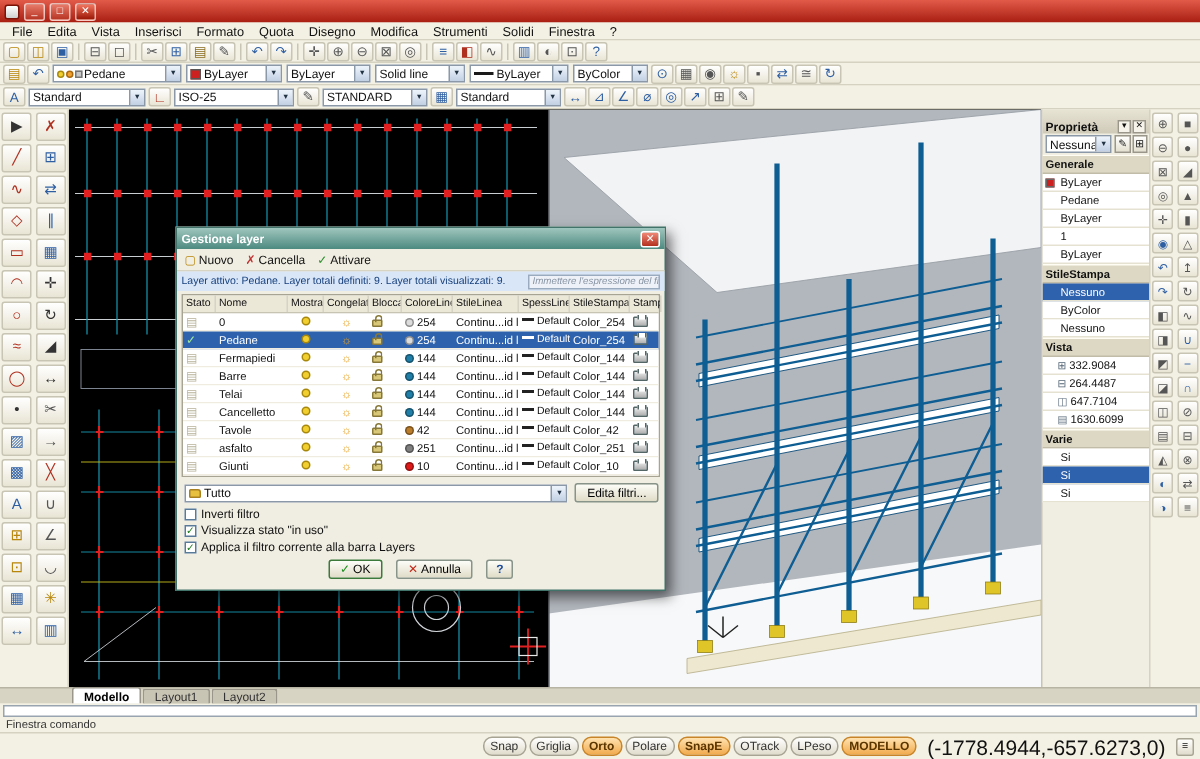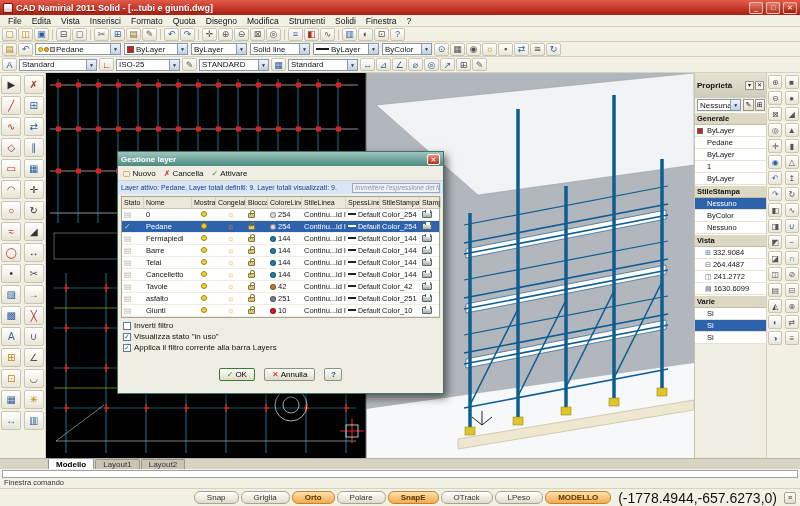--- a/index.html
+++ b/index.html
@@ -22,41 +22,41 @@
 .tbgroup{display:inline-flex;align-items:center;gap:1px}
 .tbtn{width:15px;height:13px;display:inline-flex;align-items:center;justify-content:center;font-size:9px;
   border:1px solid #c9c5b4;border-radius:2px;background:linear-gradient(#ffffff,#e9e5d5);color:#444;overflow:hidden}
 .tbtn.sep{width:5px;border:none;background:none;position:relative}
 .tbtn.sep::after{content:"";position:absolute;left:2px;top:1px;bottom:1px;width:1px;background:#c9c5b4}
 .combo{height:12px;background:#fff;border:1px solid #8a98a8;display:inline-flex;align-items:center;font-size:8px;padding-left:2px;margin:0 1px;overflow:hidden}
 .combo .cval{flex:1;white-space:nowrap;overflow:hidden}
 .carrow{width:10px;align-self:stretch;background:linear-gradient(#eef4fb,#c2d0e4);border-left:1px solid #8a98a8;display:flex;align-items:center;justify-content:center;color:#234}
 .carrow::after{content:"▼";font-size:5px}
 .w-layer{width:86px}.w-color{width:64px}.w-lt{width:56px}.w-ls{width:60px}.w-lw{width:66px}.w-ps{width:50px}
-.w-style{width:78px}.w-dim{width:64px}.w-text{width:70px}.w-table{width:70px}.w-psel{width:52px}
+.w-style{width:78px}.w-dim{width:80px}.w-text{width:70px}.w-table{width:70px}.w-psel{width:52px}
 .chip-bulb,.chip-sun,.chip-color{width:5px;height:5px;border-radius:50%;margin-right:1px;display:inline-block}
 .chip-bulb{background:#f2cf30;border:1px solid #a88a10}
 .chip-sun{background:#f2a030;border:1px solid #a86a10}
 .chip-color{background:#c8c8c8;border:1px solid #777;border-radius:0}
 .cswatch{width:7px;height:7px;background:#cc2020;border:1px solid #555;margin-right:2px}
 .lwline{width:13px;height:2px;background:#1a1a1a;margin-right:2px}
 
 
 .main{display:flex;height:385px}
 .side-left{width:46px;background:#f3f1e4;border-right:1px solid #d6d2c2;display:flex}
 .side-right{width:34px;background:#f3f1e4;border-left:1px solid #d6d2c2;display:flex}
 .toolcol{display:flex;flex-direction:column;align-items:center;padding-top:1px;flex:1}
 .stbtn{width:20px;height:19px;margin:1px 0;border:1px solid #c9c5b4;border-radius:2px;background:linear-gradient(#fff,#e9e5d5);
   display:flex;align-items:center;justify-content:center;font-size:10px;color:#444}
 .side-right .stbtn{width:14px;height:14px;font-size:8px;margin:1px 0}
 .viewport{flex:1;position:relative;background:#000;overflow:hidden}
 
 
 .props{width:72px;background:#f0eee2;border-left:1px solid #c8c4b4;display:flex;flex-direction:column;font-size:7.5px;overflow:hidden}
-.props-header{height:25px;background:linear-gradient(#e8e4d4,#cfcab8);display:flex;align-items:center;padding:0 2px;font-weight:bold;font-size:8px;gap:1px}
+.props-header{height:16px;background:linear-gradient(#e8e4d4,#cfcab8);display:flex;align-items:flex-end;padding:0 2px;font-weight:bold;font-size:8px;gap:1px}
 .props-header .phspacer{flex:1}
 .ph-btn{width:9px;height:9px;border:1px solid #9a968a;background:#f6f4ea;font-size:6px;line-height:7px;text-align:center}
 .ph-btn.pin::after{content:"▾"}
 .ph-btn.close::after{content:"✕"}
 .props-sel{display:flex;align-items:center;padding:1px;gap:1px}
 .pbtn{width:12px;height:12px;border:1px solid #9a968a;background:linear-gradient(#fff,#e4e0d0);display:flex;align-items:center;justify-content:center;font-size:7px}
 .pbtn.qs::after{content:"✎"}
 .pbtn.so::after{content:"⊞"}
 .psec{background:#ddd8c4;font-weight:bold;padding:1px 2px;border-top:1px solid #fffdf4;border-bottom:1px solid #c0bca8;font-size:7.5px}
 .prow{height:12px;display:flex;align-items:center;padding:0 2px;background:#fff;border-bottom:1px solid #e6e2d2;white-space:nowrap;overflow:hidden}
@@ -70,21 +70,21 @@
 
 .tabsbar{height:11px;background:#d8d4c4;border-top:1px solid #b8b4a4;display:flex;align-items:flex-end;padding-left:48px;gap:1px}
 .tab{font-size:8px;padding:0 7px;height:10px;line-height:10px;border:1px solid #9a968a;border-bottom:none;background:#c9c5b5;border-radius:2px 2px 0 0;color:#333}
 .tab.active{background:#fff;font-weight:bold;height:11px;line-height:11px;color:#000}
 .cmdwin{height:19px;background:#f3f1e4;display:flex;flex-direction:column}
 .cmd-input{height:8px;background:#fff;border:1px solid #98a4b0;margin:1px 2px 0}
 .cmd-title{height:9px;font-size:7.5px;line-height:9px;padding-left:4px;color:#333}
 .statusbar{height:18px;background:#f3f1e4;border-top:1px solid #d6d2c2;display:flex;align-items:center;padding:0 4px;gap:2px}
 .sb-spacer{flex:1}
 .sb-toggles{display:inline-flex;gap:2px;align-items:center}
-.sbtn{font-size:8px;padding:1px 12px;border:1px solid #a8a494;border-radius:6px;background:linear-gradient(#fff,#e0dccc);color:#333;white-space:nowrap}
+.sbtn{font-size:8px;padding:1px 4px;border:1px solid #a8a494;border-radius:6px;background:linear-gradient(#fff,#e0dccc);color:#333;white-space:nowrap}
 .sbtn.active{background:linear-gradient(#ffe2b0,#f2ab4e);border-color:#c88428;color:#5a3500;font-weight:bold}
 .sb-coords{font-size:14px;padding:0 5px;white-space:nowrap}
 .sb-icon{width:12px;height:12px;border:1px solid #a8a494;border-radius:2px;background:linear-gradient(#fff,#e0dccc);font-size:7px;text-align:center;line-height:10px}
 .sb-icon::after{content:"≡"}
 
 
 .dialog{position:absolute;left:117px;top:151px;width:327px;height:243px;background:#f0eee2;border:1px solid #41736b;
   box-shadow:3px 4px 8px rgba(0,0,0,.55);z-index:20;display:flex;flex-direction:column;font-size:8px}
 .dlg-title{height:14px;background:linear-gradient(#9fc6be,#4d8a80);color:#fff;font-weight:bold;display:flex;align-items:center;padding:0 3px;flex:0 0 auto}
 .dlg-close{margin-left:auto;width:13px;height:11px;background:linear-gradient(#f08a78,#b4301f);border:1px solid #fff;border-radius:2px;color:#fff;font-size:7px;line-height:9px;text-align:center}
@@ -127,21 +127,20 @@
 .btn-ok{border-color:#3c7a3c}
 .ic-ok::after{content:"✓";color:#1f8f1f;font-weight:bold}
 .ic-x::after{content:"✕";color:#c02818;font-weight:bold}
 .btn-help{width:18px;justify-content:center;color:#1a4a9a;font-weight:bold}
 </style>
 </head>
 <body>
 
 <div class="titlebar">
   <span class="app-icon"></span>
-  <span class="title">CAD Namirial 2011 Solid - [...tubi e giunti.dwg]</span>
   <span class="winbtn">_</span>
   <span class="winbtn">□</span>
   <span class="winbtn close">✕</span>
 </div>
 
 <div class="menubar">
 
 <span class="menu-item">File</span>
     <span class="menu-item">Edita</span>
     <span class="menu-item">Vista</span>
@@ -440,21 +439,21 @@
           <span class="pval">332.9084</span>
         </div>
         <div class="prow">
           <span class="pswatch"></span>
           <span class="picon">⊟</span>
           <span class="pval">264.4487</span>
         </div>
         <div class="prow">
           <span class="pswatch"></span>
           <span class="picon">◫</span>
-          <span class="pval">241.2772</span>
+          <span class="pval">647.7104</span>
         </div>
         <div class="prow">
           <span class="pswatch"></span>
           <span class="picon">▤</span>
           <span class="pval">1630.6099</span>
         </div>
       </div>
     <div class="psec">Varie</div>
     <div>
 
@@ -699,20 +698,28 @@
           <span class="c cong"><i class="sun"></i></span>
           <span class="c blocca"><i class="lock-icon"></i></span>
           <span class="c colore"><i class="dot" style="background: rgb(224, 24, 24);"></i><span>10</span></span>
           <span class="c stile">Continu...id line</span>
           <span class="c spess"><i class="lw-line"></i><span>Default</span></span>
           <span class="c pstile">Color_10</span>
           <span class="c stampa"><i class="printer-icon"></i></span>
         </div>
       </div>
   </div>
+  <div class="dlg-filterrow">
+    <span class="combo fcombo">
+      <i class="folder-icon"></i>
+      <span class="cval">Tutto</span>
+        <span class="carrow"></span>
+    </span>
+    <button class="dlg-btn">Edita filtri...</button>
+  </div>
   <div class="chklist">
 
   <div class="chkrow">
         <i class="chk"></i>
         <span>Inverti filtro</span>
       </div>
       <div class="chkrow">
         <i class="chk on"></i>
         <span>Visualizza stato "in uso"</span>
       </div>

